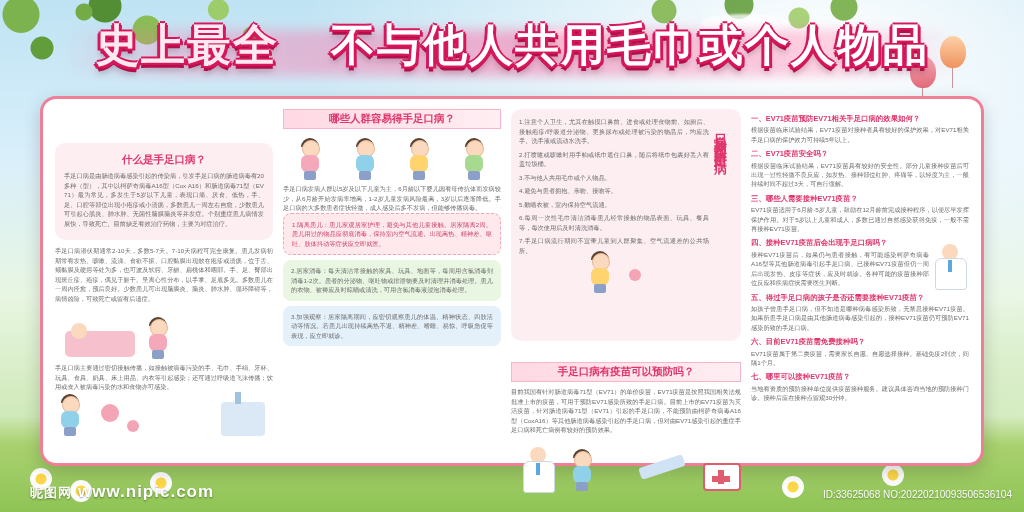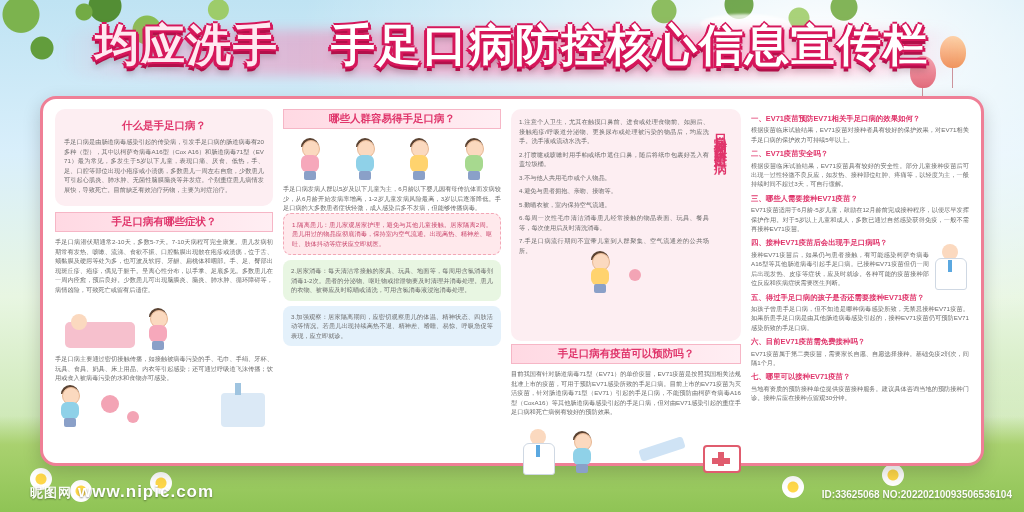--- a/index.html
+++ b/index.html
@@ -57,21 +57,21 @@
      border-radius:23px;filter:blur(6px);z-index:5;}
 
   
   .board{
     position:absolute;left:40px;top:96px;width:944px;height:370px;
     background:#ffffff;border:3px solid #ef7f96;border-radius:16px;
     box-shadow:0 6px 18px rgba(0,0,0,.18);
     z-index:7;display:flex;padding:10px 12px;box-sizing:border-box;gap:10px;
   }
   .col{box-sizing:border-box;}
-  .col1{width:218px;}
+  .col1{width:218px;margin-top:34px;}
   .col2{width:218px;}
   .col3{width:230px;}
   .col4{flex:1;}
 
   h3.sec{
     margin:0 0 4px;font-size:10.5px;color:#e0356b;font-weight:bold;text-align:center;
     line-height:16px;
   }
   .sec-pill{
     display:block;margin:0 auto 5px;padding:2px 8px;
@@ -119,21 +119,21 @@
   .kit{position:absolute;right:0;bottom:0;width:34px;height:24px;background:#ffffff;border:2px solid #e05c6e;border-radius:4px;}
   .kit:after{content:"";position:absolute;left:13px;top:5px;width:6px;height:14px;background:#e05c6e;}
   .kit:before{content:"";position:absolute;left:7px;top:11px;width:18px;height:6px;background:#e05c6e;}
 
   
   .footer{position:absolute;left:0;right:0;bottom:0;height:46px;z-index:8;}
   .site{position:absolute;left:30px;bottom:10px;color:#ffffff;font-size:17px;font-weight:bold;
         text-shadow:0 1px 2px rgba(0,0,0,.4);letter-spacing:1px;}
   .logo{display:inline-block;font-size:13px;color:#ffffff;opacity:.95;margin-right:6px;}
   .idtxt{position:absolute;right:12px;bottom:12px;color:#ffffff;font-size:10px;opacity:.95;
-        text-shadow:0 1px 2px rgba(0,0,0,.35);font-weight:bold;}
+        text-shadow:0 1px 2px rgba(0,0,0,.35);}
 </style>
 </head>
 <body>
 
 <div class="bg-sky"></div>
 <div class="leaf-top"></div>
 <div class="leaf-top2"></div>
 <div class="cloud" style="left:520px;top:28px;width:120px;height:26px;"></div>
 <div class="cloud" style="left:700px;top:14px;width:90px;height:20px;"></div>
 <div class="balloon" style="right:88px;top:56px;"></div>
@@ -142,37 +142,36 @@
 <div class="grass"></div>
 <div class="flower" style="left:30px;bottom:22px;"></div>
 <div class="flower" style="left:70px;bottom:10px;"></div>
 <div class="flower" style="left:150px;bottom:18px;"></div>
 <div class="flower" style="right:220px;bottom:14px;"></div>
 <div class="flower" style="right:120px;bottom:26px;"></div>
 
 <div class="title-band"></div>
 <div class="title-wrap">
   <span class="title">
-    <span class="pink">均应洗手</span>
+    <span class="pink">史上最全</span>
     &nbsp;
-    <span>手足口病防控核心信息宣传栏</span>
+    <span>不与他人共用毛巾或个人物品</span>
   </span>
 </div>
 
 <div class="board">
 
   <div class="col col1">
     <div class="panel-pink" style="margin-bottom:6px;">
       <h3 class="sec">什么是手足口病？</h3>
       <div class="body">
           <p>手足口病是由肠道病毒感染引起的传染病，引发手足口病的肠道病毒有20多种（型），其中以柯萨奇病毒A16型（Cox A16）和肠道病毒71型（EV 71）最为常见，多发生于5岁以下儿童，表现口痛、厌食、低热，手、足、口腔等部位出现小疱疹或小溃疡，多数患儿一周左右自愈，少数患儿可引起心肌炎、肺水肿、无菌性脑膜脑炎等并发症。个别重症患儿病情发展快，导致死亡。目前缺乏有效治疗药物，主要为对症治疗。</p>
         </div>
     </div>
 
-    <div class="sec-pill">手足口病有哪些症状？</div>
     <div class="body">手足口病潜伏期通常2-10天，多数5-7天。7-10天病程可完全康复。患儿发病初期常有发热、咳嗽、流涕、食欲不振、口腔黏膜出现散在疱疹或溃疡，位于舌、颊黏膜及硬腭等处为多，也可波及软腭、牙龈、扁桃体和咽部。手、足、臀部出现斑丘疹、疱疹，偶见于躯干。呈离心性分布，以手掌、足底多见。多数患儿在一周内痊愈，预后良好。少数患儿可出现脑膜炎、脑炎、肺水肿、循环障碍等，病情凶险，可致死亡或留有后遗症。</div>
     <div class="illus">
       <div class="bed"></div>
       <div class="kid c1" style="position:absolute;left:92px;bottom:0;">
           <div class="hair"></div>
           <div class="head"></div>
           <div class="body1"></div>
           <div class="legs"></div>
         </div>
     </div>
@@ -242,21 +241,21 @@
               <div class="head"></div>
               <div class="body1"></div>
               <div class="legs"></div>
             </div>
           <div class="virus" style="left:110px;bottom:12px;width:12px;height:12px;"></div>
         </div>
       </div>
       <div class="vtitle">日常如何预防手足口病</div>
     </div>
 
-    <div class="sec-pill" style="margin-top:3px;">手足口病有疫苗可以预防吗？</div>
+    <div class="sec-pill" style="margin-top:21px;">手足口病有疫苗可以预防吗？</div>
     <div class="body">目前我国有针对肠道病毒71型（EV71）的单价疫苗，EV71疫苗是按照我国相关法规批准上市的疫苗，可用于预防EV71感染所致的手足口病。目前上市的EV71疫苗为灭活疫苗，针对肠道病毒71型（EV71）引起的手足口病，不能预防由柯萨奇病毒A16型（CoxA16）等其他肠道病毒感染引起的手足口病，但对由EV71感染引起的重症手足口病和死亡病例有较好的预防效果。</div>
     <div class="illus">
       <div class="doc" style="left:10px;">
           <div class="h"></div>
           <div class="coat"></div>
           <div class="tie"></div>
         </div>
       <div class="kid c2" style="position:absolute;left:60px;bottom:0;">
           <div class="hair"></div>
           <div class="head"></div>

